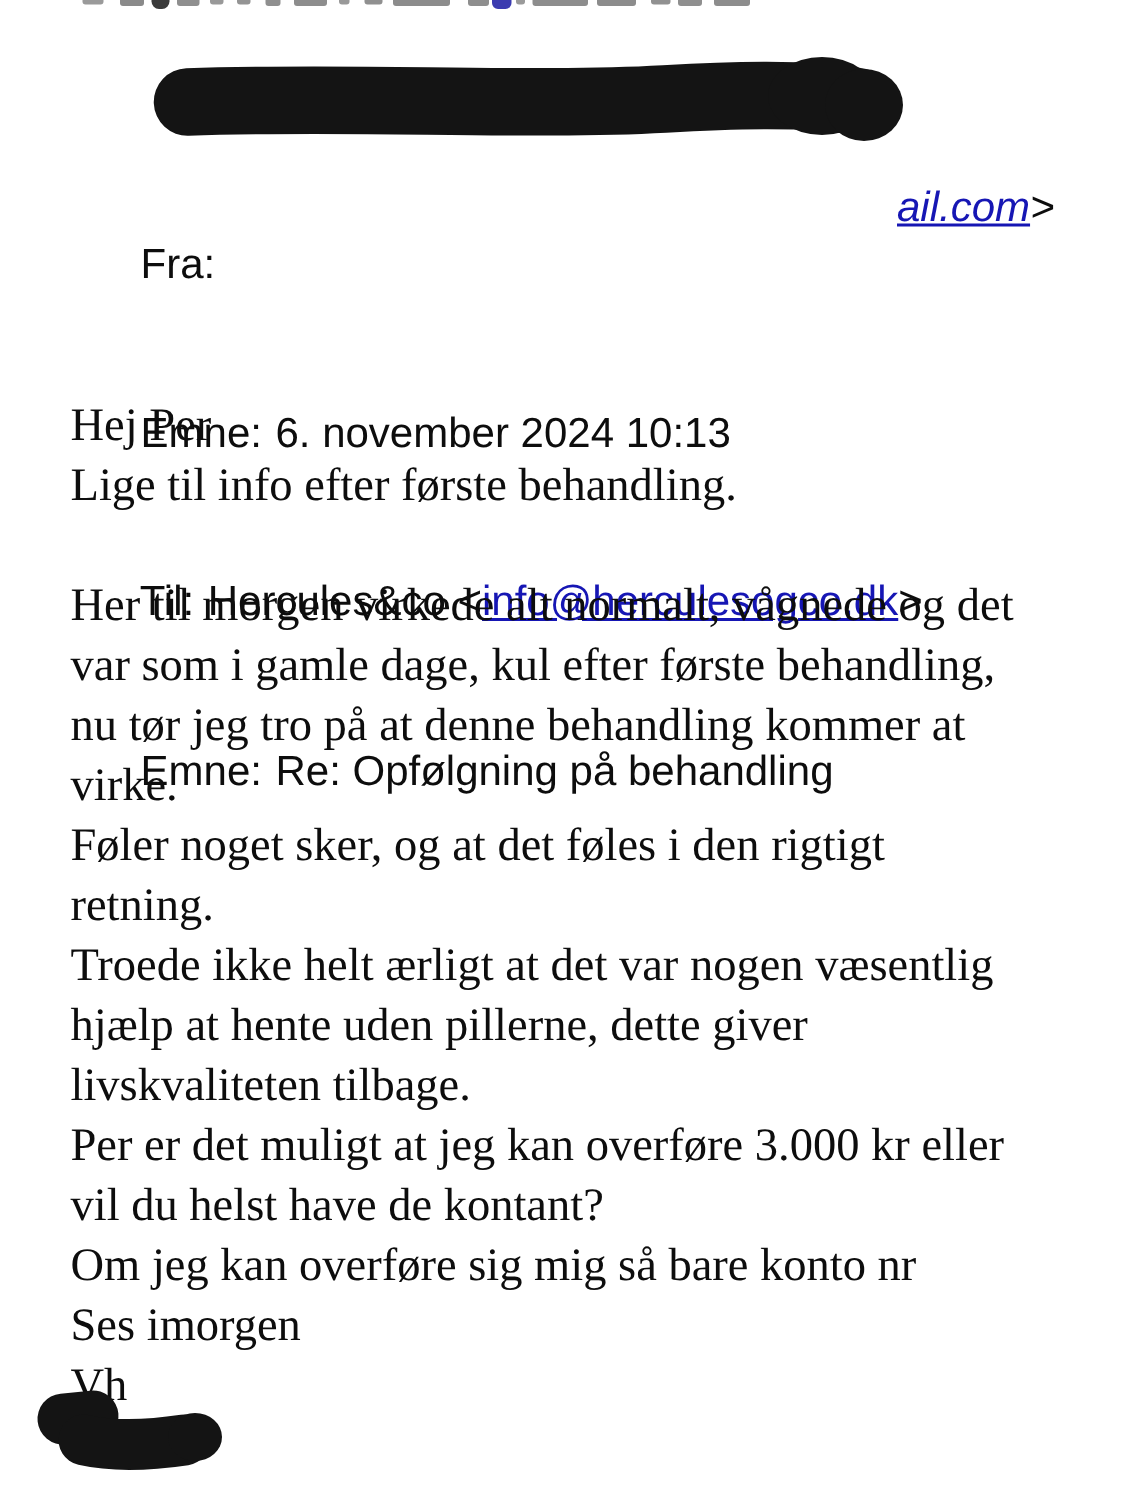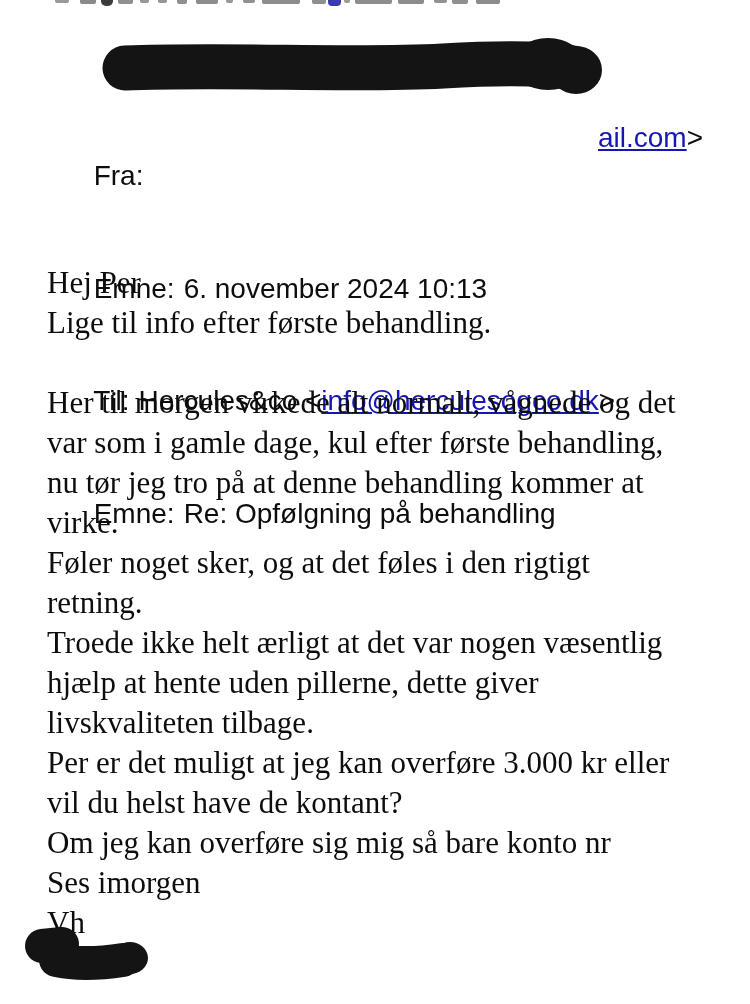--- a/index.html
+++ b/index.html
@@ -21,21 +21,21 @@
   
   .headers{
     position:absolute;left:47px;top:44px;right:10px;
     font-family:"Liberation Sans","DejaVu Sans",sans-serif;
     font-size:28px;line-height:37.6px;
     white-space:pre;
   }
   .hline{height:37.6px;position:relative;}
   .hlabel{font-weight:400;margin-right:9px;}
   .link{color:var(--link);text-decoration:underline;cursor:pointer;}
-  .fra-tail{position:absolute;left:551px;top:0;}
+  .fra-tail{position:absolute;left:551px;top:0;font-style:italic;}
   
   .email-body{
     position:absolute;left:47px;top:263px;width:690px;
     font-family:Liberation Serif, serif;
     font-size:31px;line-height:40px;
     white-space:pre;
   }
   .body-line{height:40px;}
   .marker{position:absolute;pointer-events:none;}
   .marker path{fill:none;stroke:var(--redact);stroke-linecap:round;stroke-linejoin:round;}

